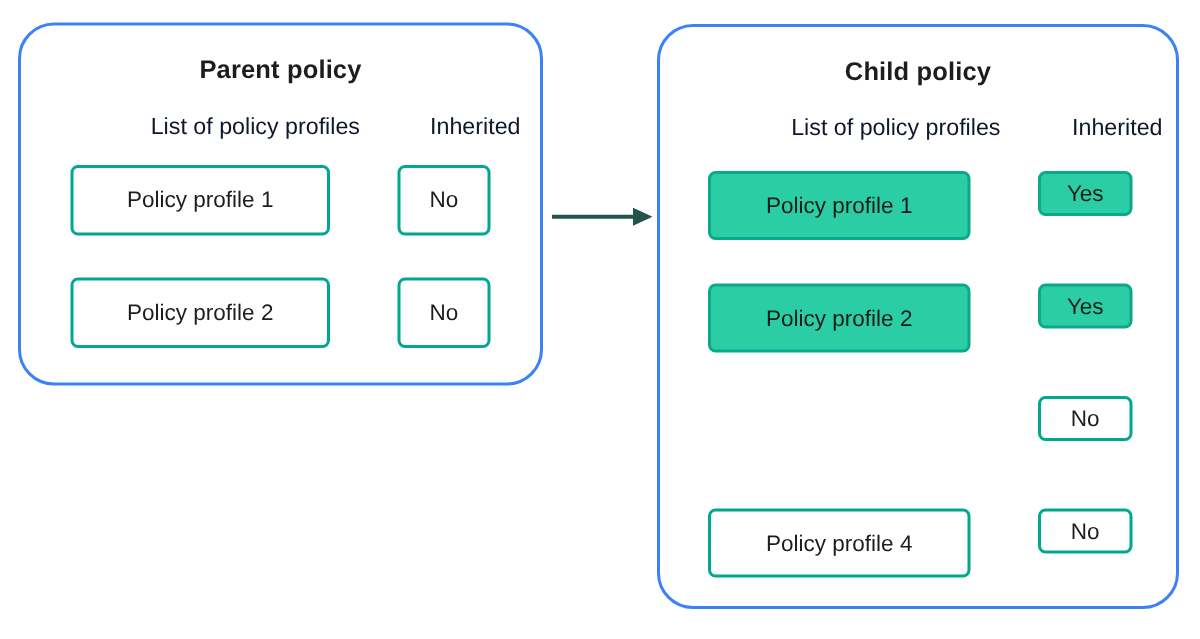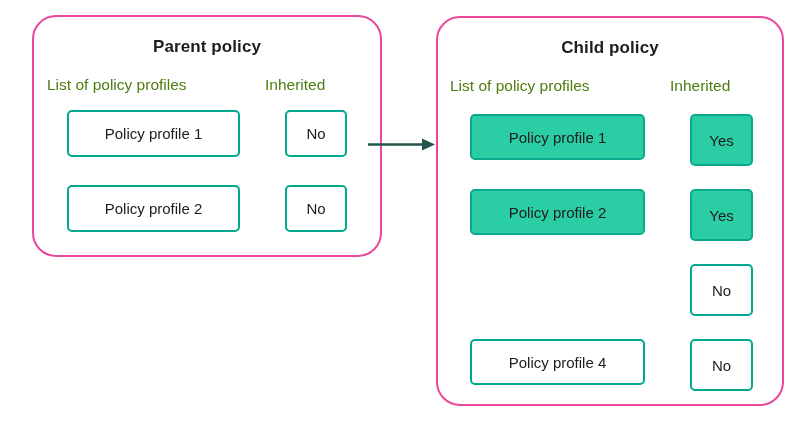--- a/index.html
+++ b/index.html
@@ -10,43 +10,42 @@
   }
   .canvas {
     position: relative;
     width: 800px;
     height: 426px;
     background: #ffffff;
     overflow: hidden;
   }
   .policy-box {
     position: absolute;
-    border: 2px solid #ec4899;
+    border: 2px solid #3b82f6;
     border-radius: 24px;
     background: #ffffff;
-    margin-left: 20px;
   }
   .policy-box.parent { left: 12px; top: 15px; width: 350px; height: 242px; }
-  .policy-box.child  { left: 416px; top: 16px; width: 348px; height: 390px; }
+  .policy-box.child  { left: 438px; top: 16px; width: 348px; height: 390px; }
   .box-title {
     position: absolute;
     left: 0; right: 0;
     top: 20px;
     text-align: center;
     font-size: 17px;
     font-weight: bold;
     color: #1d1d1b;
     letter-spacing: 0.1px;
   }
   .col-header {
     position: absolute;
     top: 59px;
-    text-align: left;
+    text-align: right;
     font-size: 15.5px;
-    color: #4d7c0f;
+    color: #0f172a;
     white-space: nowrap;
   }
   .col-header.profiles { left: 13px; width: 213px; }
   .col-header.inherited { left: 231px; width: 102px; }
   .child .col-header.profiles { left: 12px; width: 215px; }
   .child .col-header.inherited { left: 232px; width: 103px; }
   .cell {
     position: absolute;
     border: 2px solid #00a88e;
     border-radius: 5px;
@@ -54,21 +53,21 @@
     display: flex;
     align-items: center;
     justify-content: center;
     font-size: 15px;
     color: #1d1d1b;
     white-space: nowrap;
   }
   .cell.profile { left: 33px; width: 173px; height: 47px; }
   .cell.flag    { left: 251px; width: 62px; height: 47px; }
   .child .cell.profile { left: 32px; width: 175px; height: 46px; }
-  .child .cell.flag    { left: 252px; width: 63px; height: 52px; }
+  .child .cell.flag    { left: 252px; width: 63px; height: 30px; }
   .parent .row0 { top: 93px; }
   .parent .row1 { top: 168px; }
   .child .row0 { top: 96px; }
   .child .row1 { top: 171px; }
   .child .row2 { top: 246px; }
   .child .row3 { top: 321px; }
   .cell.filled {
     background: #2bcda4;
     border-color: #0ba98c;
   }

